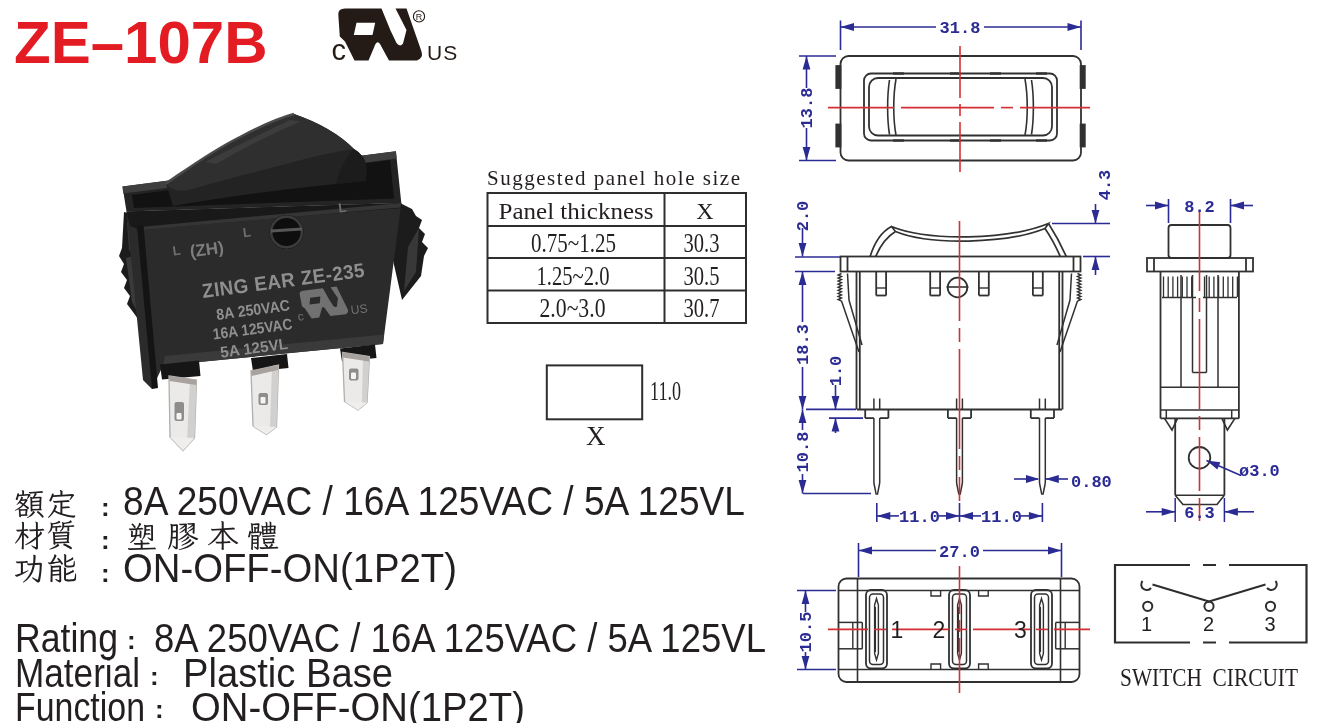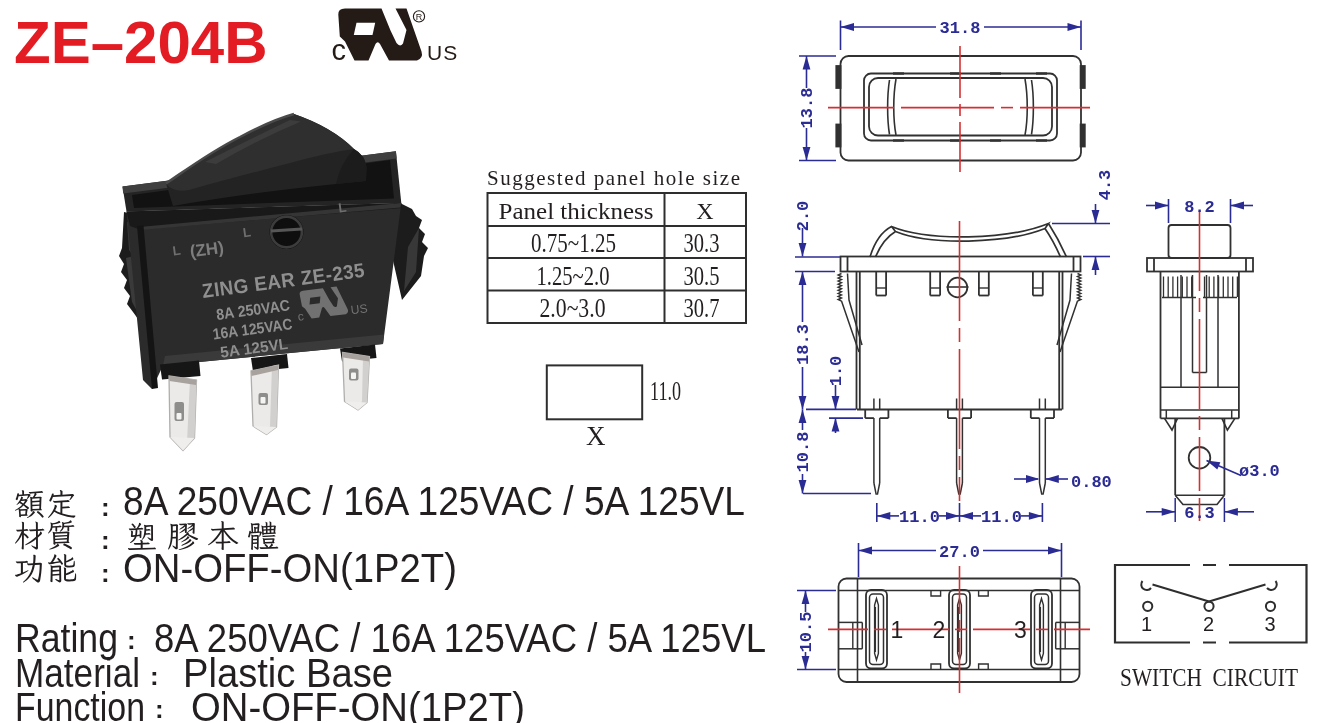--- a/index.html
+++ b/index.html
@@ -1,21 +1,21 @@
 <!DOCTYPE html>
 <html><head><meta charset="utf-8">
 <style>
 html,body{margin:0;padding:0;background:#ffffff;}
 #page{position:relative;width:1324px;height:723px;overflow:hidden;background:#ffffff;}
 #title{position:absolute;left:14px;top:8px;font-family:"Liberation Sans",sans-serif;
 font-weight:bold;font-size:60px;color:#e31b22;}
 </style></head>
 <body>
 <div id="page">
-<div id="title">ZE–204B</div>
+<div id="title">ZE–107B</div>
 <svg width="1324" height="723" viewBox="0 0 1324 723" style="position:absolute;left:0;top:0">
 <path d="M345,8.5 L381.5,8.5 L390.5,30.5 L396.5,43 Q400,47.5 403,43.5 L406.5,30 L395.5,8.5 L406.5,8.5 L421.5,51.5 Q423.5,58 417,60.5 L389,60.5 L380,44 Q377.8,40.5 375.5,44 L368.5,60.5 L354.5,60.5 L345,41.5 L339.8,36.5 L338.3,14.5 Q338,8.5 345,8.5 Z" fill="#241b16"></path>
       <path d="M356.5,22.8 L375.2,22.8 L372.5,35 L353.8,35 Z" fill="#ffffff"></path>
       <text x="331.5" y="60" font-family="Liberation Sans, sans-serif" font-size="29" fill="#241b16">c</text>
       <text x="427" y="60" font-family="Liberation Sans, sans-serif" font-size="21" fill="#241b16" letter-spacing="1">US</text>
       <circle cx="419" cy="16.4" r="5.6" fill="none" stroke="#241b16" stroke-width="1.1"></circle>
       <text x="419" y="20" font-family="Liberation Sans, sans-serif" font-size="9" fill="#241b16" text-anchor="middle">R</text>
 <path d="M124,212 L152,219 L158,292 L146,330 L133,312 L127,304 L130,296 L124,288 L127,280 L121,272 L124,264 L119,256 L122,248 Z" fill="#1c1c1c"></path>
       <path d="M126,258 L132,302 L144,324 L141,292 L134,256 Z" fill="#3a3a3a"></path>
       <path d="M127,222 L136,224 L141,262 L135,258 L129,250 Z" fill="#383838"></path>

